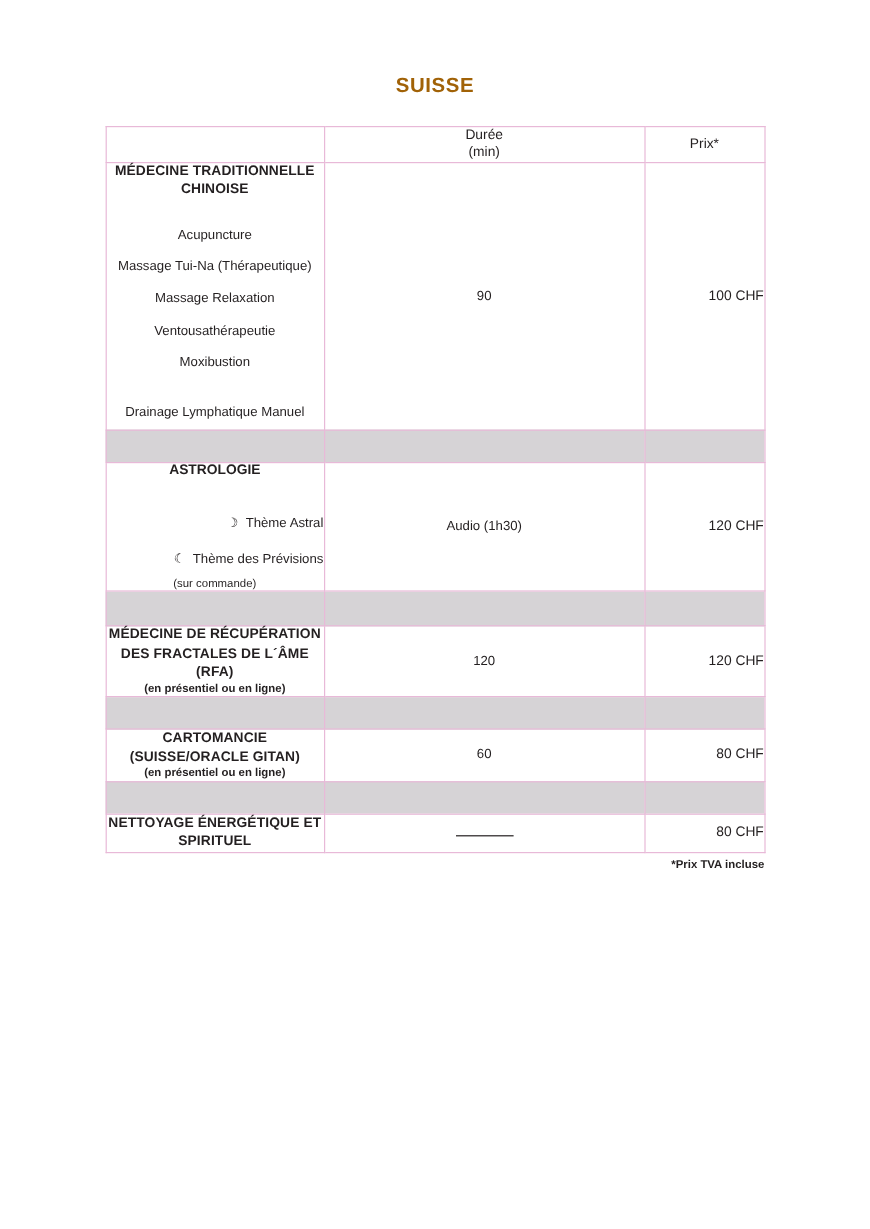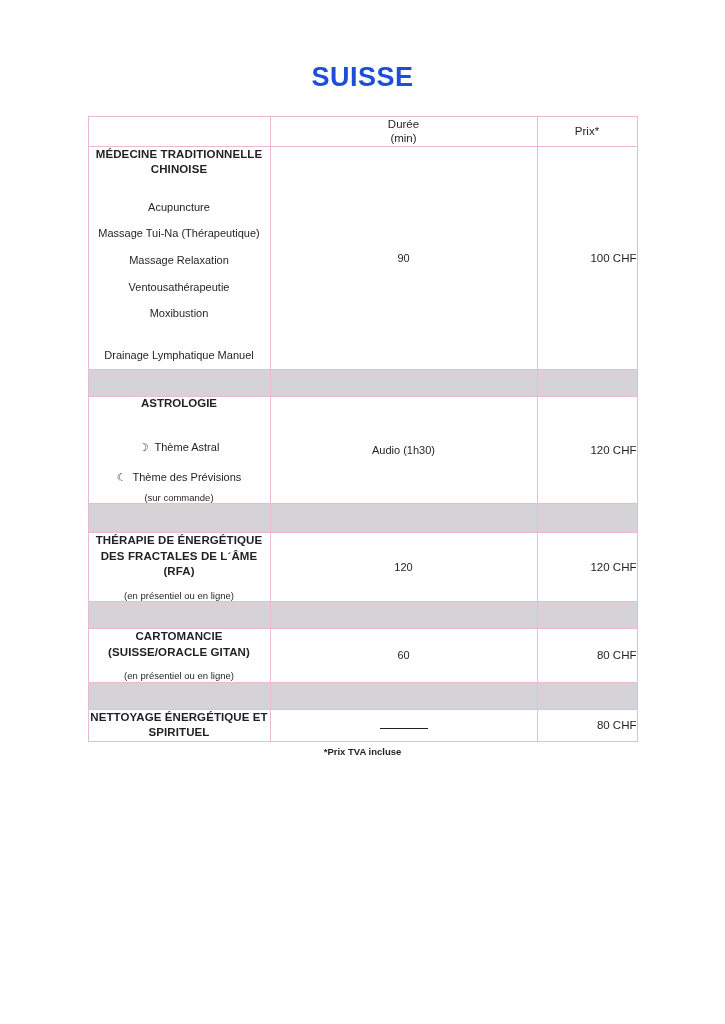--- a/index.html
+++ b/index.html
@@ -17,26 +17,26 @@
   }
   .page {
     width: 725px;
     height: 1024px;
     box-sizing: border-box;
     padding: 0;
     position: relative;
   }
   .title {
     text-align: center;
-    font-size: 27px;
+    font-size: 17px;
     font-weight: bold;
     letter-spacing: 0.5px;
     margin-top: 62px;
     margin-bottom: 0;
-    color: #1d4ed8;
+    color: #a16207;
   }
   table.price-table {
     border-collapse: collapse;
     width: 549px;
     margin: 23px auto 0 auto;
     table-layout: fixed;
   }
   table.price-table td {
     border: 1px solid #e8b9d8;
     vertical-align: middle;
@@ -72,22 +72,22 @@
   }
   .sub-item {
     font-size: 11px;
     color: #231f20;
     padding: 7px 0;
     line-height: 1.15;
   }
   .sub-item.spaced-top { padding-top: 22px; }
   .note {
     font-size: 9.5px;
-    font-weight: normal;
-    margin-top: 10px;
+    font-weight: bold;
+    margin-top: 0;
   }
   .sym {
     font-size: 11px;
     margin-right: 6px;
     display: inline-block;
   }
   .mid-cell {
     text-align: center;
     font-size: 11px;
     color: #231f20;
@@ -107,36 +107,36 @@
     display: inline-block;
     border-bottom: 1px solid #231f20;
     width: 48px;
     height: 7px;
   }
   .footnote {
     width: 549px;
     margin: 4px auto 0 auto;
     font-size: 9.5px;
     font-weight: bold;
-    text-align: center;
+    text-align: right;
     color: #231f20;
   }
   .astro-center {
     padding-top: 26px;
     padding-bottom: 26px;
   }
   .astro-title {
     font-weight: bold;
     font-size: 11.5px;
     margin-bottom: 23px;
   }
   .astro-item {
     font-size: 11px;
     padding: 8px 0;
-    text-align: center;
+    text-align: right;
   }
   .astro-note {
     font-size: 9.5px;
   }
 </style>
 </head>
 <body>
 
 <div class="page">
 
@@ -201,21 +201,21 @@
 
       <tr class="spacer-row tall">
         <td></td>
         <td></td>
         <td></td>
       </tr>
 
       <tr>
         <td class="service-cell">
           <div class="cat-title">
-            <div>THÉRAPIE DE ÉNERGÉTIQUE</div>
+            <div>MÉDECINE DE RÉCUPÉRATION</div>
             <div>DES FRACTALES DE L´ÂME</div>
             <div>(RFA)</div>
           </div>
           <div class="note">(en présentiel ou en ligne)</div>
         </td>
         <td class="mid-cell">120</td>
         <td class="price-cell">120 CHF</td>
       </tr>
 
       <tr class="spacer-row">

